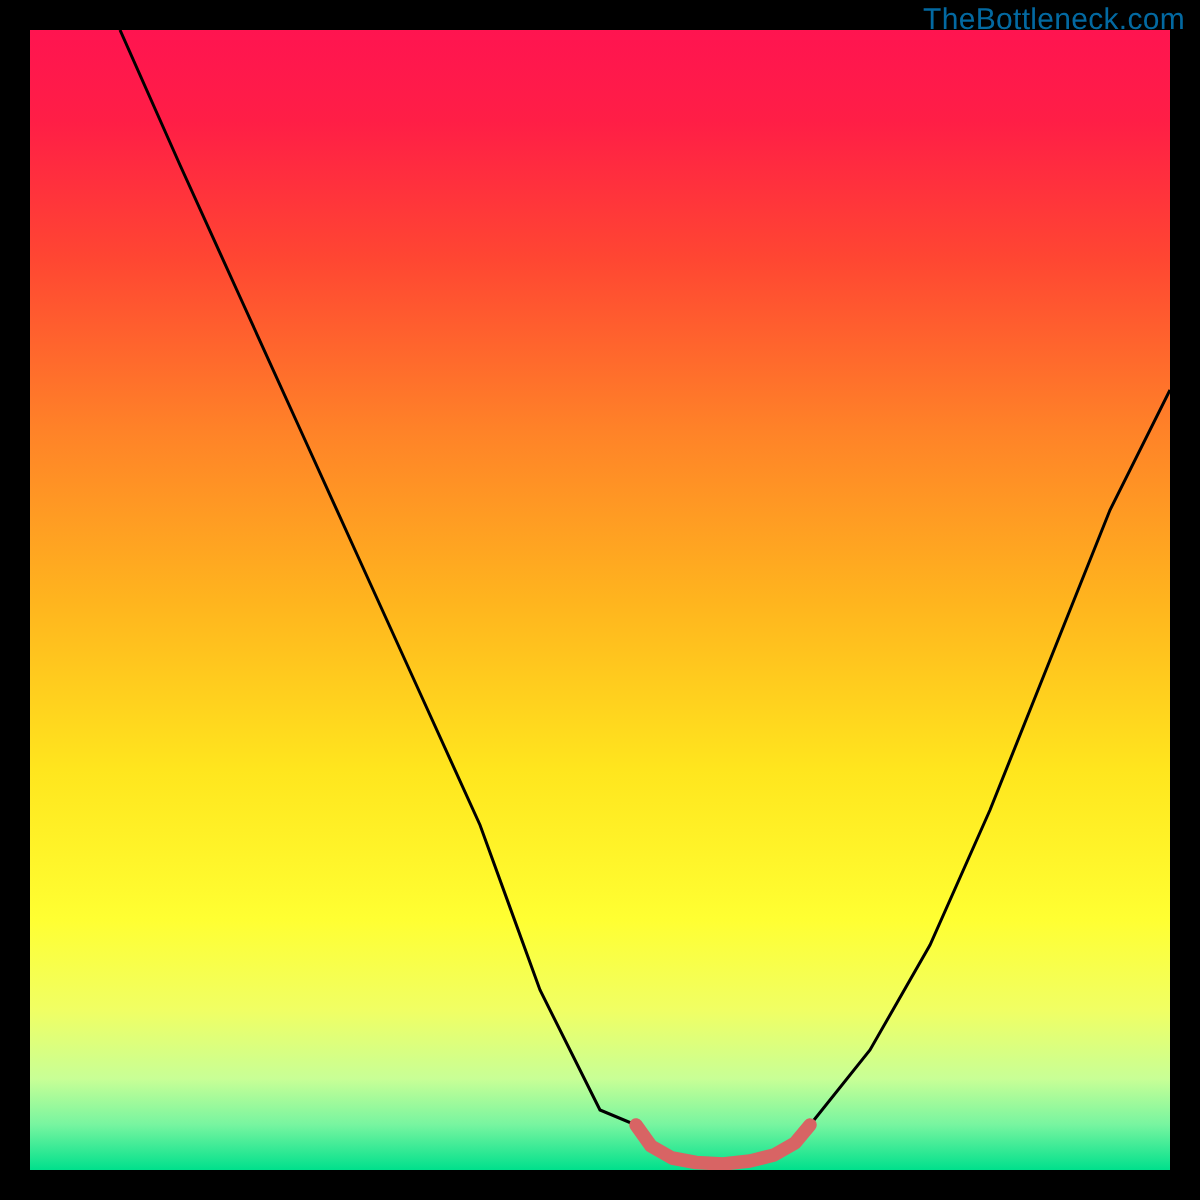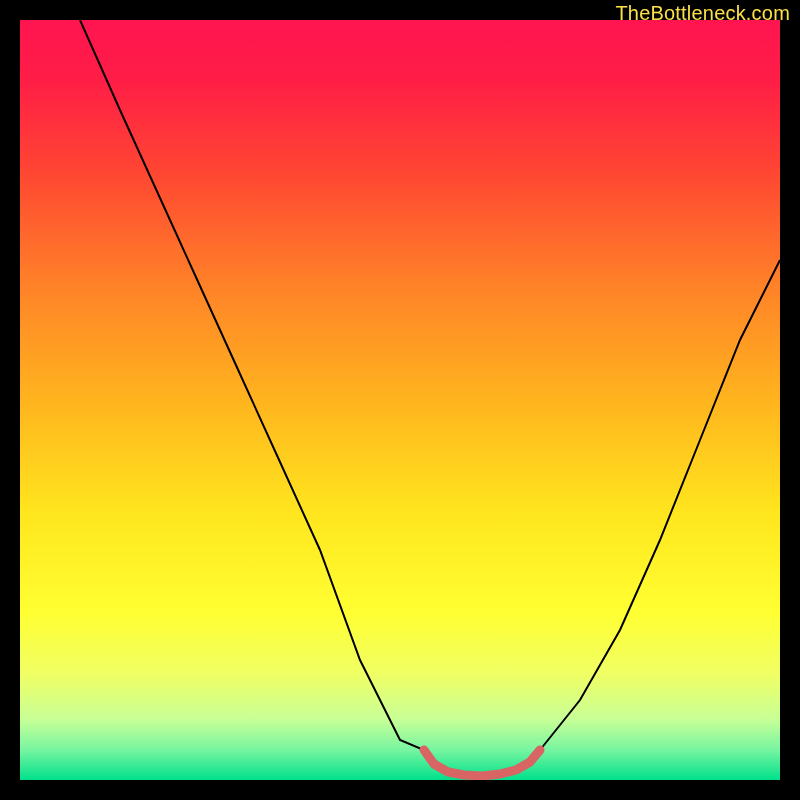--- a/index.html
+++ b/index.html
@@ -25,21 +25,21 @@
     width: 760px;
     height: 760px;
     overflow: hidden;
   }
   .watermark {
     position: absolute;
     top: 2px;
     right: 10px;
     font-family: Arial, Helvetica, sans-serif;
     font-size: 20px;
-    color: #fde047;
+    color: #0369a1;
     font-weight: 500;
     letter-spacing: 0.2px;
   }
   svg {
     display: block;
   }
 </style>
 </head>
 <body>
 

